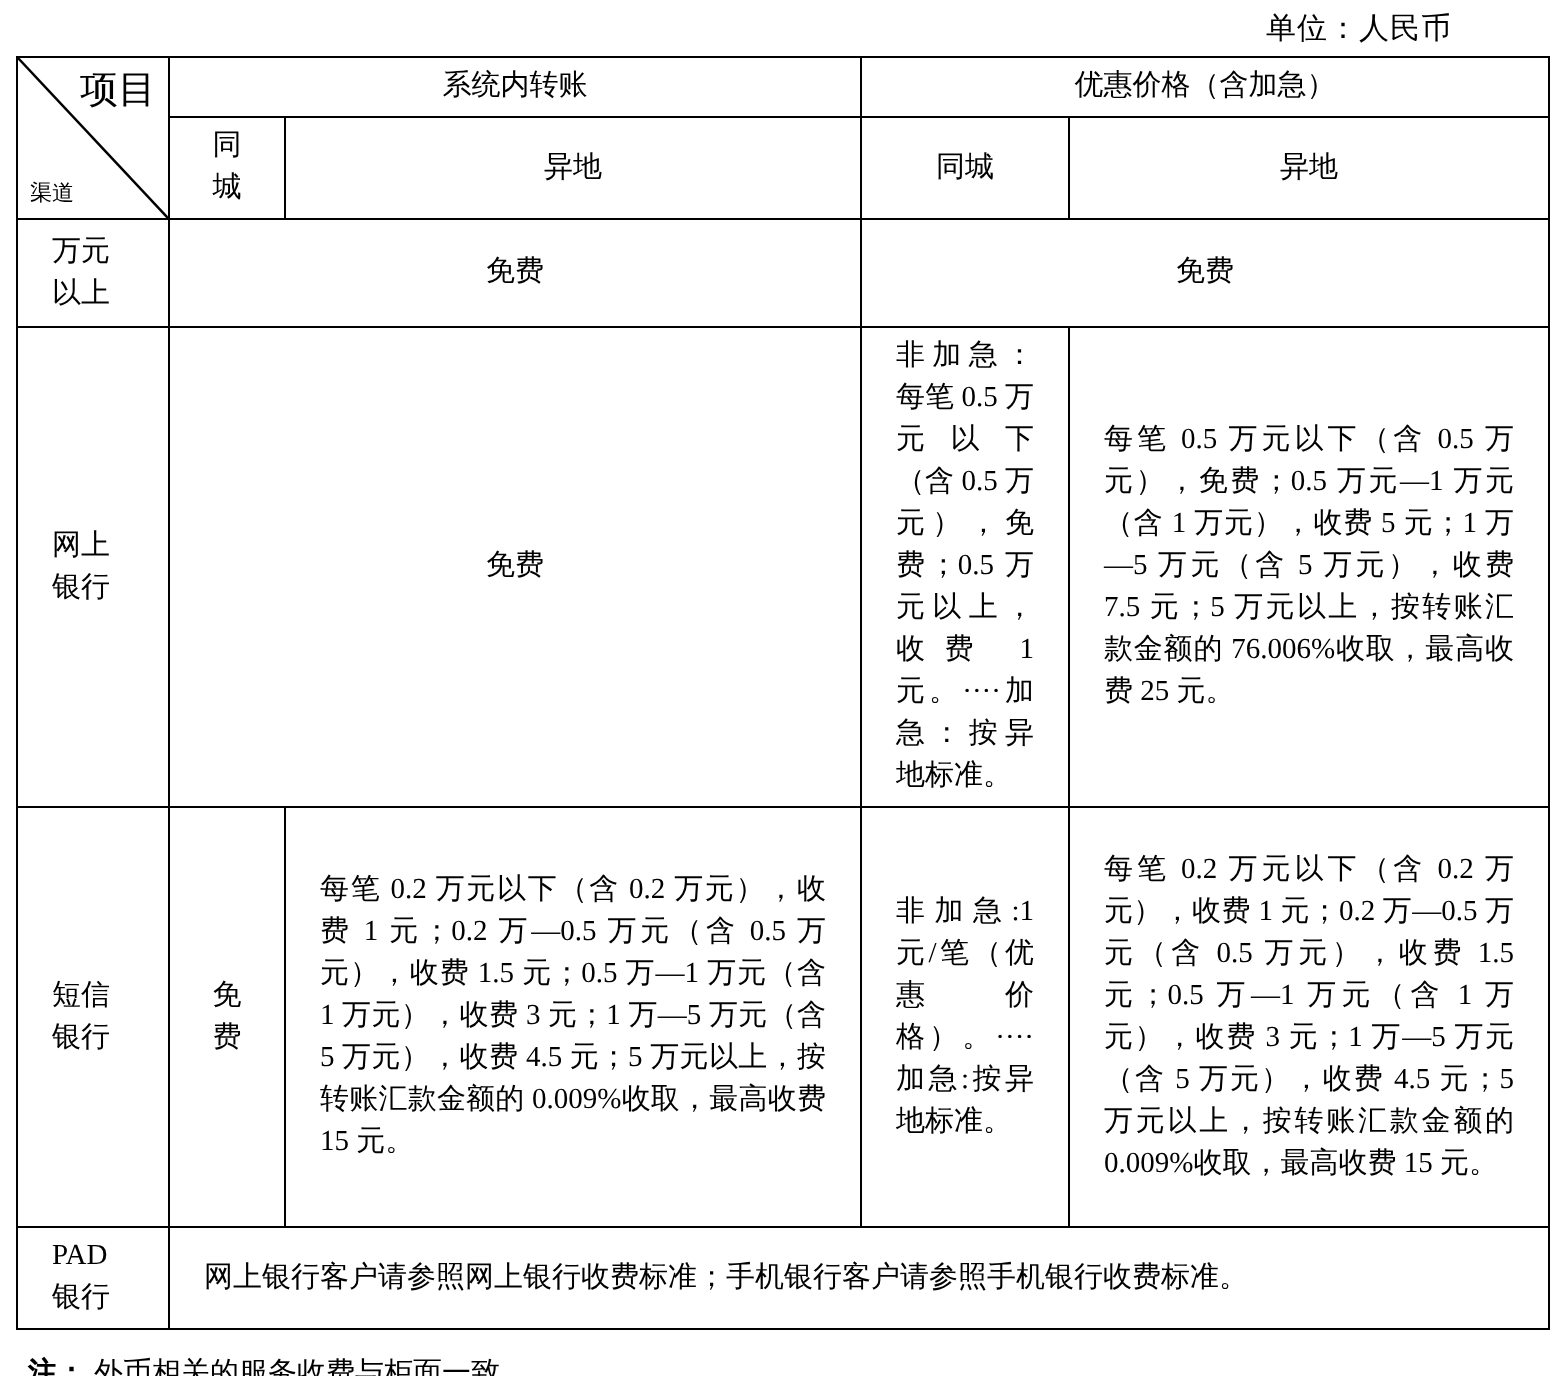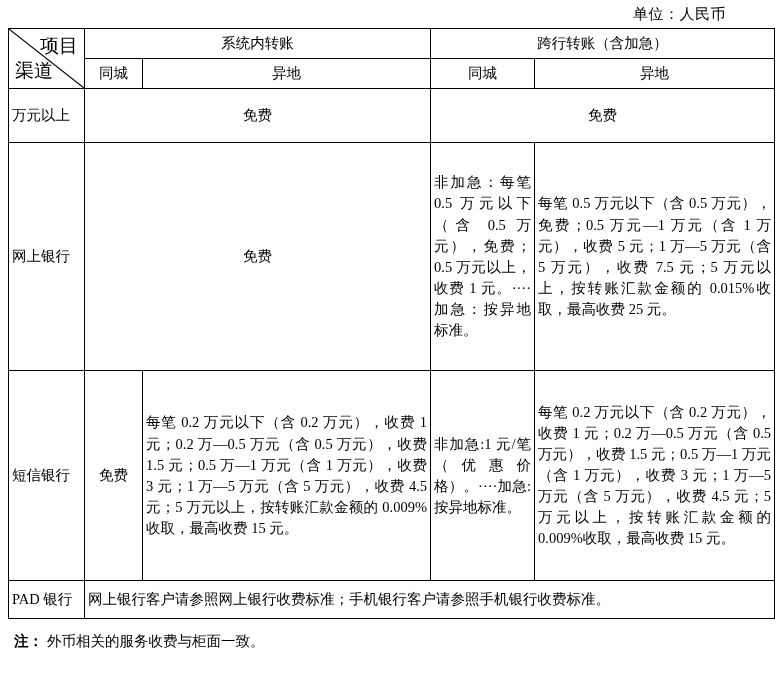--- a/index.html
+++ b/index.html
@@ -28,21 +28,21 @@
     letter-spacing: 0.5px;
   }
   table.fee {
     border-collapse: collapse;
     width: 766px;
     table-layout: fixed;
   }
   table.fee td, table.fee th {
     border: 1px solid #000000;
     vertical-align: middle;
-    padding: 4px 3px;
+    padding: 4px 17px;
     font-size: 14.5px;
     line-height: 1.45;
     font-weight: normal;
   }
   .ctr { text-align: center; }
   .just { text-align: justify; text-justify: inter-ideograph; }
   .bold { font-weight: bold; }
   
   .corner {
     position: relative;
@@ -58,21 +58,21 @@
   .corner .lbl-item {
     position: absolute;
     right: 6px;
     top: 3px;
     font-size: 19px;
   }
   .corner .lbl-chan {
     position: absolute;
     left: 6px;
     bottom: 3px;
-    font-size: 19px;
+    font-size: 11px;
   }
   .rowlabel {
     text-align: left;
     padding-left: 6px;
     font-size: 14.5px;
   }
   .notes {
     margin-top: 10px;
     padding-left: 6px;
     font-size: 14.5px;
@@ -103,41 +103,41 @@
 
       <tr>
         <td class="corner" rowspan="2">
           <svg class="diag" viewBox="0 0 76 54" preserveAspectRatio="none">
             <line x1="0" y1="0" x2="76" y2="54" stroke="#000000" stroke-width="1"></line>
           </svg>
           <span class="lbl-item">项目</span>
           <span class="lbl-chan">渠道</span>
         </td>
         <td class="ctr bold" colspan="2">系统内转账</td>
-        <td class="ctr bold" colspan="2">跨行转账（含加急）</td>
+        <td class="ctr bold" colspan="2">优惠价格（含加急）</td>
       </tr>
 
       <tr>
         <td class="ctr bold">同城</td>
         <td class="ctr bold">异地</td>
         <td class="ctr bold">同城</td>
         <td class="ctr bold">异地</td>
       </tr>
 
       <tr style="height:54px">
         <td class="rowlabel">万元以上</td>
         <td class="ctr" colspan="2">免费</td>
         <td class="ctr" colspan="2">免费</td>
       </tr>
 
       <tr style="height:228px">
         <td class="rowlabel">网上银行</td>
         <td class="ctr" colspan="2">免费</td>
         <td class="just cellpad">非加急：每笔 0.5 万元以下（含 0.5 万元），免费；0.5 万元以上，收费 1 元。····加急：按异地标准。</td>
-        <td class="just cellpad">每笔 0.5 万元以下（含 0.5 万元），免费；0.5 万元—1 万元（含 1 万元），收费 5 元；1 万—5 万元（含 5 万元），收费 7.5 元；5 万元以上，按转账汇款金额的 0.015%收取，最高收费 25 元。</td>
+        <td class="just cellpad">每笔 0.5 万元以下（含 0.5 万元），免费；0.5 万元—1 万元（含 1 万元），收费 5 元；1 万—5 万元（含 5 万元），收费 7.5 元；5 万元以上，按转账汇款金额的 76.006%收取，最高收费 25 元。</td>
       </tr>
 
       <tr style="height:210px">
         <td class="rowlabel">短信银行</td>
         <td class="ctr">免费</td>
         <td class="just cellpad">每笔 0.2 万元以下（含 0.2 万元），收费 1 元；0.2 万—0.5 万元（含 0.5 万元），收费 1.5 元；0.5 万—1 万元（含 1 万元），收费 3 元；1 万—5 万元（含 5 万元），收费 4.5 元；5 万元以上，按转账汇款金额的 0.009%收取，最高收费 15 元。</td>
         <td class="just cellpad">非加急:1 元/笔（优惠价格）。····加急:按异地标准。</td>
         <td class="just cellpad">每笔 0.2 万元以下（含 0.2 万元），收费 1 元；0.2 万—0.5 万元（含 0.5 万元），收费 1.5 元；0.5 万—1 万元（含 1 万元），收费 3 元；1 万—5 万元（含 5 万元），收费 4.5 元；5 万元以上，按转账汇款金额的 0.009%收取，最高收费 15 元。</td>
       </tr>
 

